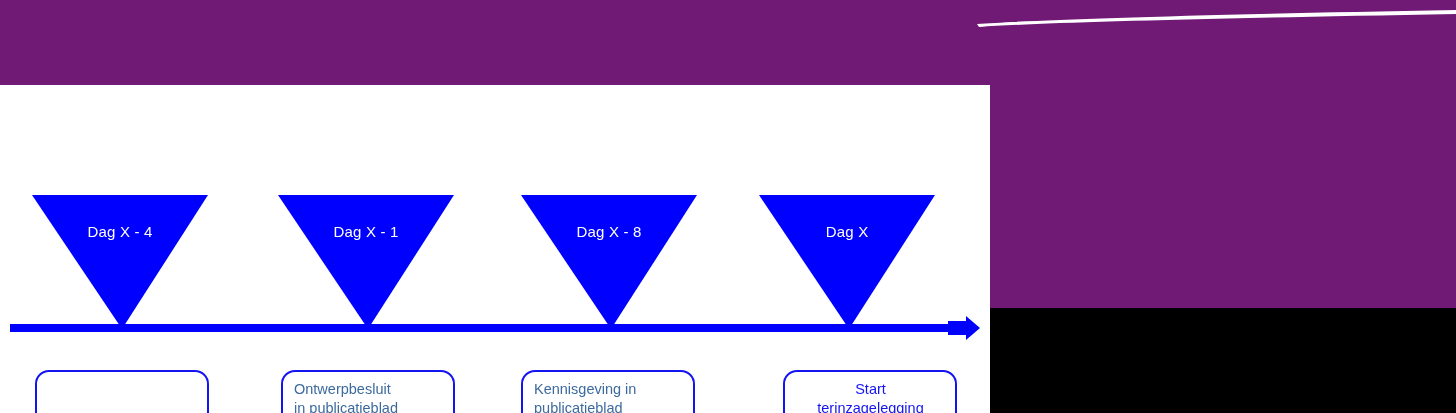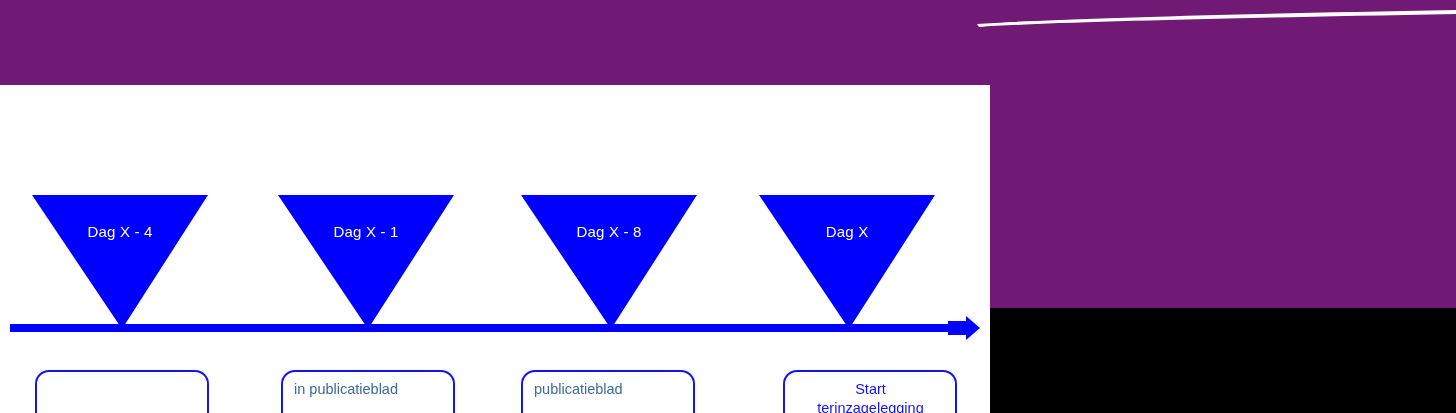--- a/index.html
+++ b/index.html
@@ -161,25 +161,27 @@
       </svg>
       <div class="tri-label">Dag X</div>
     </div>
 
     <div class="card c1">
       
       
     </div>
 
     <div class="card c2">
+      <p class="txt-dark">Ontwerpbesluit</p>
       <p class="txt-dark">in publicatieblad</p>
 
     </div>
 
     <div class="card c3">
+      <p class="txt-dark">Kennisgeving in</p>
       <p class="txt-dark">publicatieblad</p>
     </div>
 
     <div class="card c4">
       <p class="txt-blue">Start</p>
       <p class="txt-blue">terinzagelegging</p>
 
     </div>
 
   </div>

